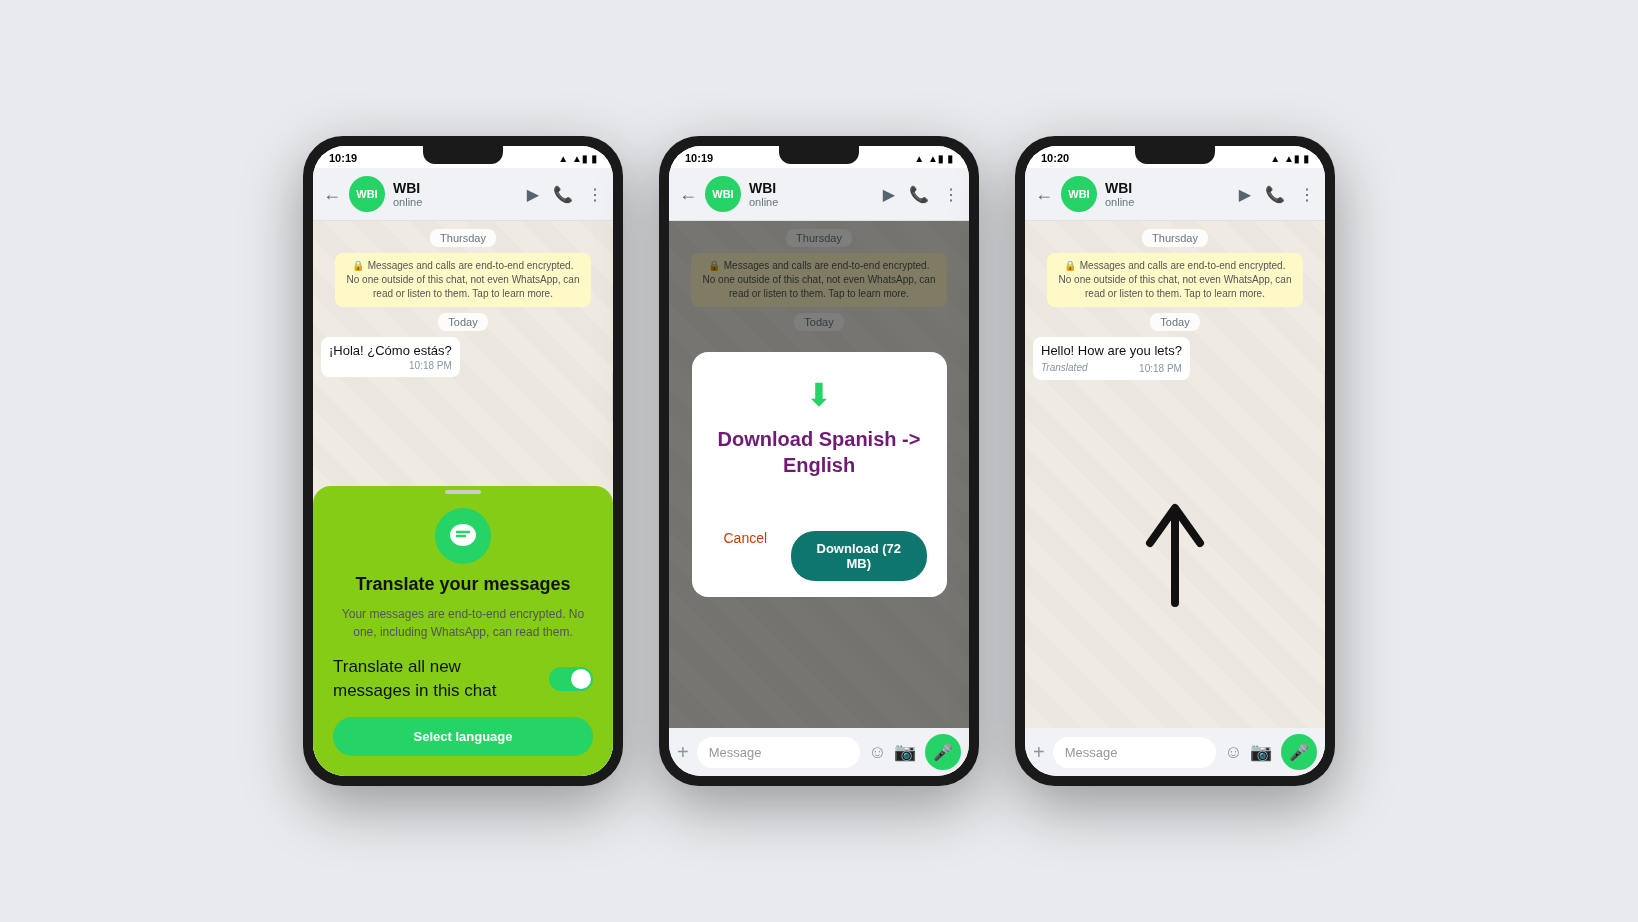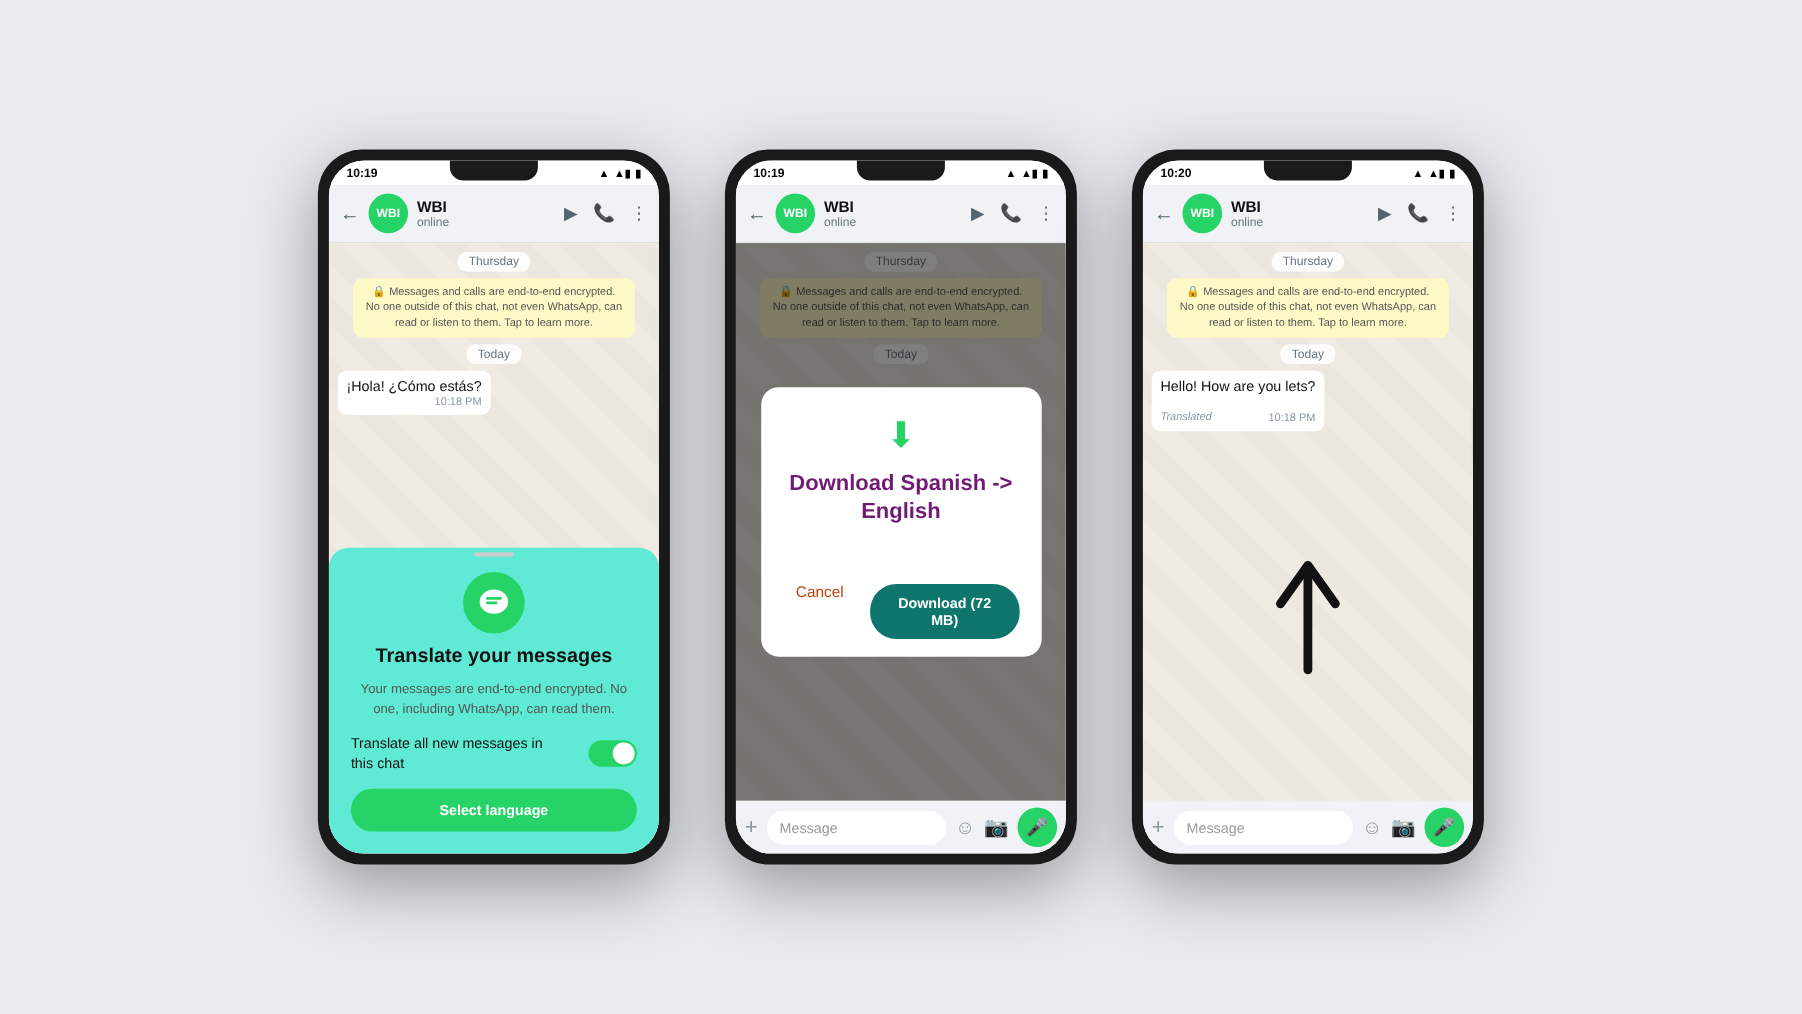--- a/index.html
+++ b/index.html
@@ -10,21 +10,21 @@
       align-items: center;
       min-height: 922px;
       width: 1638px;
       font-family: 'Segoe UI', Arial, sans-serif;
       gap: 40px;
     }
     .scene {
       display: flex;
       justify-content: center;
       align-items: flex-end;
-      gap: 50px;
+      gap: 36px;
       padding: 40px;
     }
     
     .phone {
       width: 320px;
       height: 650px;
       background: #1a1a1a;
       border-radius: 40px;
       padding: 10px;
       box-shadow: 0 20px 60px rgba(0,0,0,0.35);
@@ -167,21 +167,21 @@
       font-size: 10px;
       color: #8696a0;
       font-style: italic;
     }
     
     .bottom-sheet {
       position: absolute;
       bottom: 0;
       left: 0;
       right: 0;
-      background: #5eead4;
+      background: #84cc16;
       border-radius: 18px 18px 0 0;
       padding: 4px 20px 20px;
       display: flex;
       flex-direction: column;
       align-items: center;
       gap: 10px;
       z-index: 10;
     }
     .sheet-handle {
       width: 36px;
@@ -214,21 +214,21 @@
       line-height: 1.5;
     }
     .toggle-row {
       display: flex;
       align-items: center;
       justify-content: space-between;
       width: 100%;
       padding: 4px 0;
     }
     .toggle-label {
-      font-size: 13px;
+      font-size: 17px;
       color: #111;
       max-width: 70%;
       line-height: 1.4;
     }
     .toggle-switch {
       width: 44px;
       height: 24px;
       background: #25d366;
       border-radius: 12px;
       position: relative;
@@ -535,21 +535,21 @@
         </div>
       </div>
 
       <div class="chat-body">
         <div class="chat-wallpaper"></div>
         <div class="date-divider">Thursday</div>
         <div class="system-msg">🔒 Messages and calls are end-to-end encrypted. No one outside of this chat, not even WhatsApp, can read or listen to them. Tap to learn more.</div>
         <div class="date-divider">Today</div>
         <div class="msg-bubble">
           <span>Hello! How are you lets?</span>
-          <div style="display:flex;justify-content:space-between;align-items:center;margin-top:15px;">
+          <div style="display:flex;justify-content:space-between;align-items:center;margin-top:3px;">
             <span class="msg-translated">Translated</span>
             <span class="msg-time">10:18 PM</span>
           </div>
         </div>
 
         <div style="display:flex;justify-content:center;align-items:center;flex:1;position:relative;z-index:1;">
           <svg width="80" height="120" viewBox="0 0 80 120">
             <line x1="40" y1="110" x2="40" y2="20" stroke="#111" stroke-width="8" stroke-linecap="round"></line>
             <polyline points="15,50 40,15 65,50" fill="none" stroke="#111" stroke-width="8" stroke-linejoin="round" stroke-linecap="round"></polyline>
           </svg>

